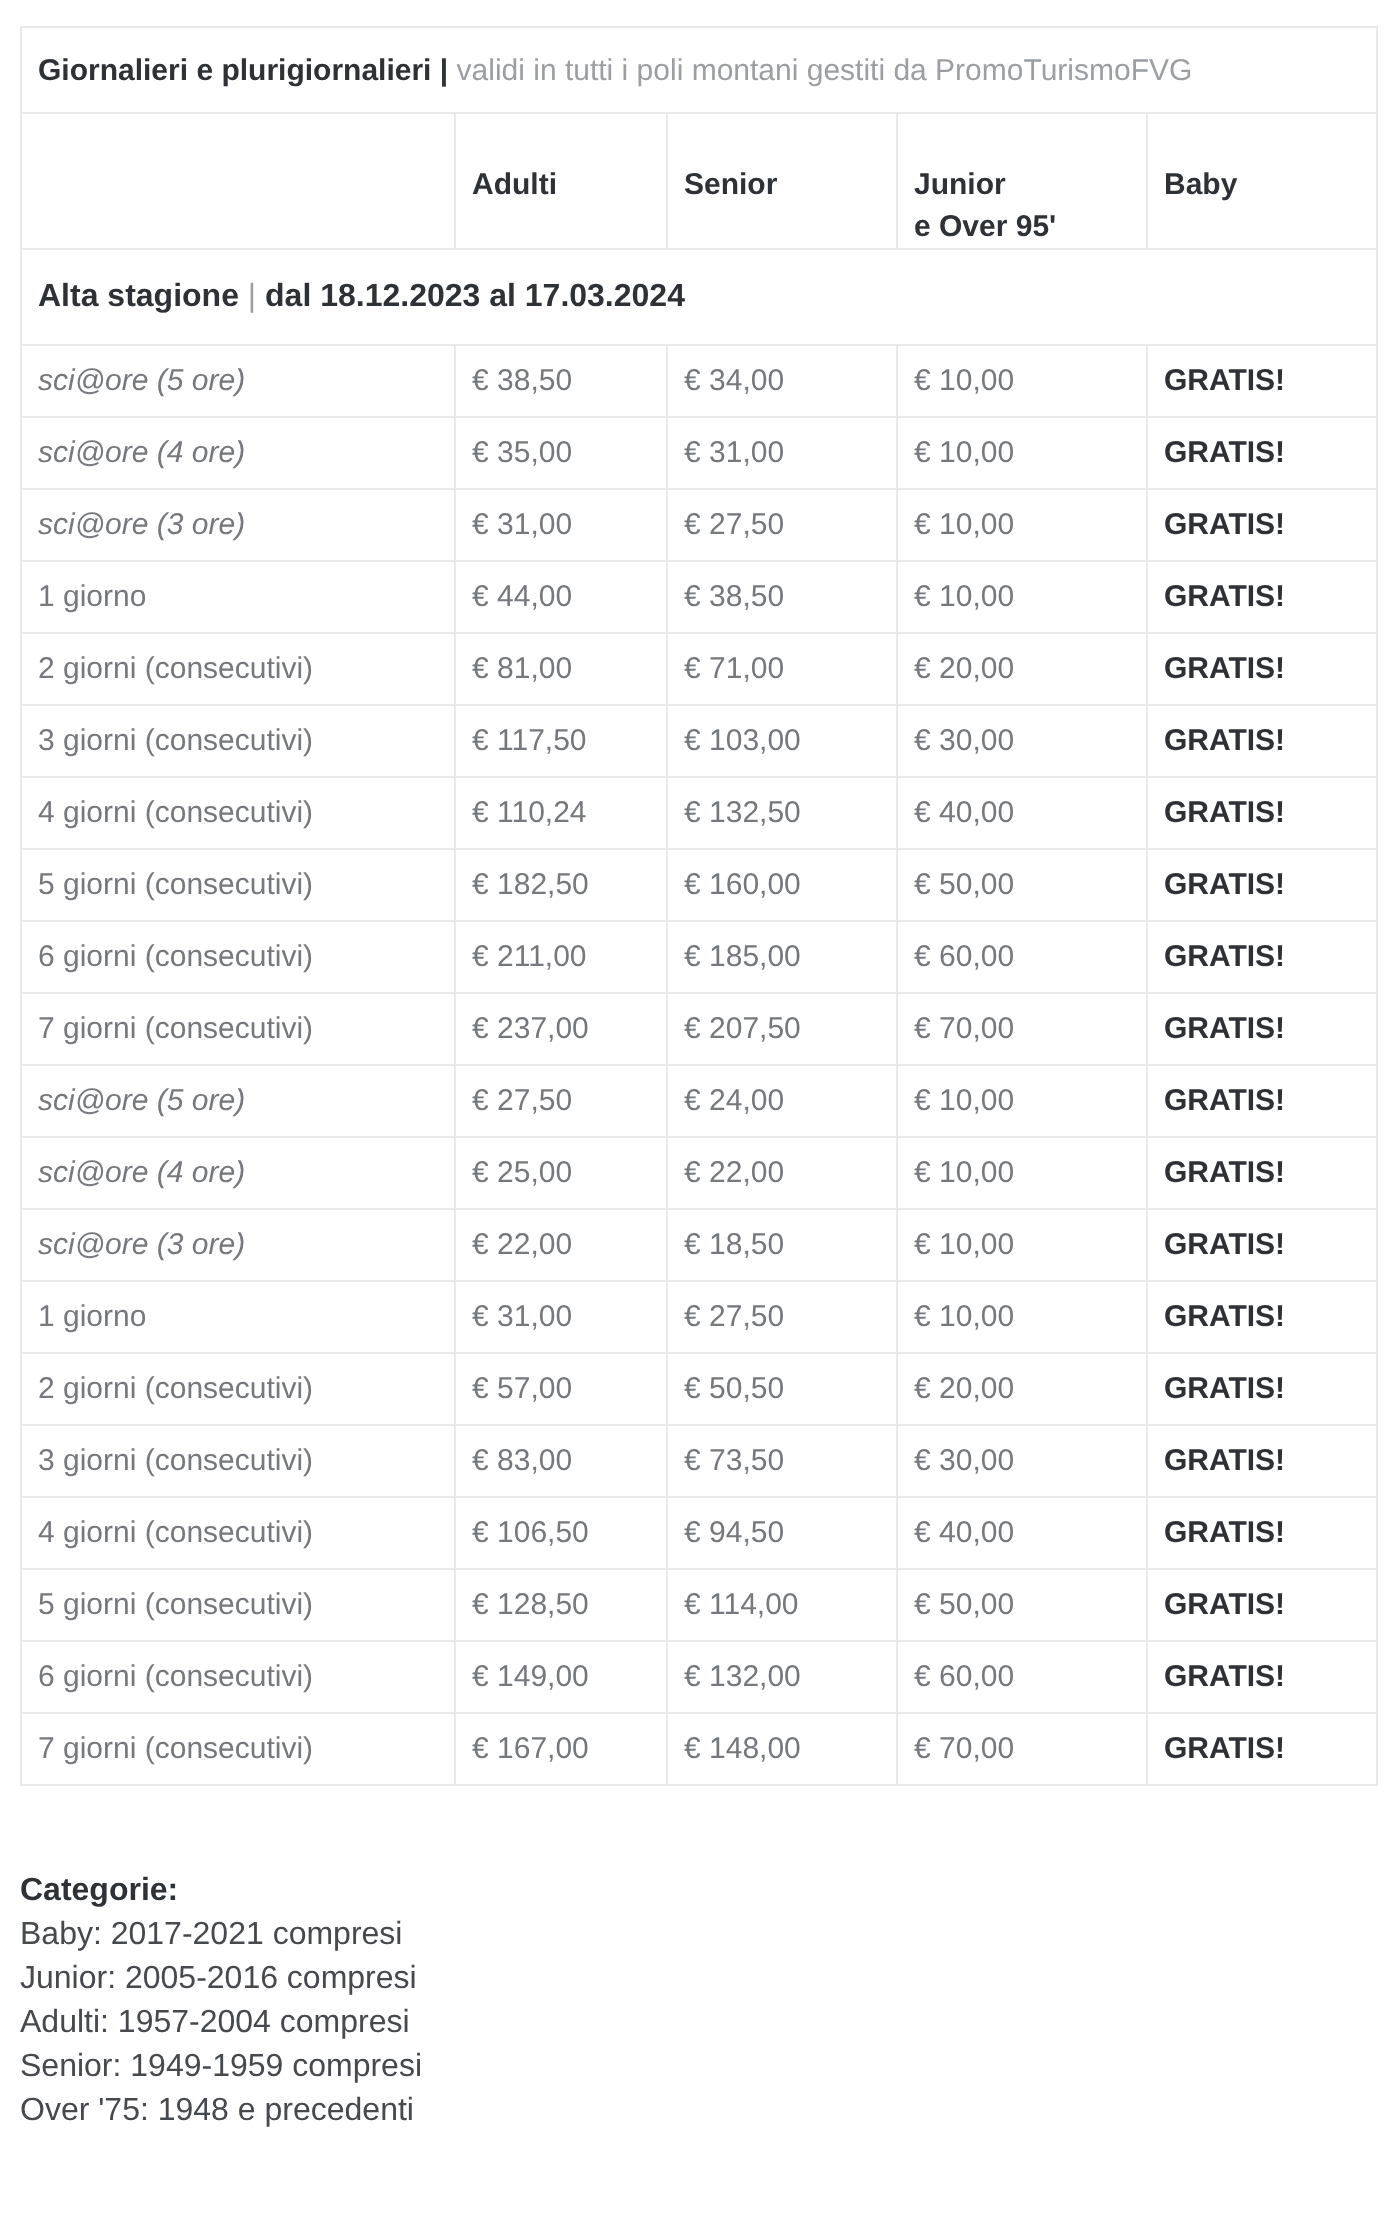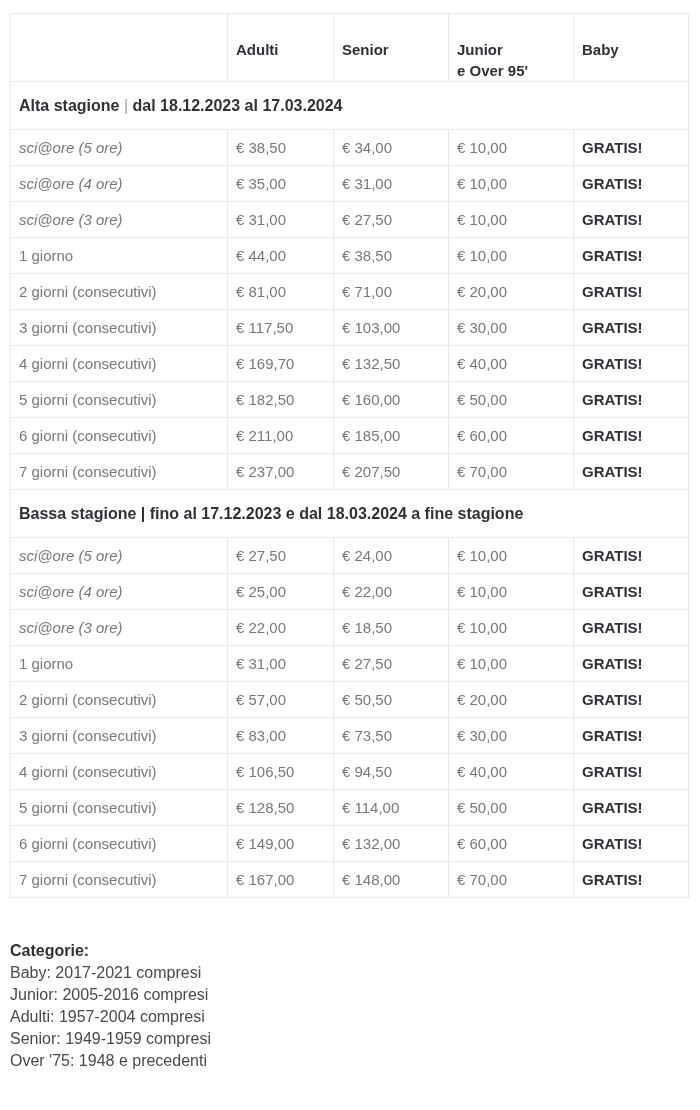--- a/index.html
+++ b/index.html
@@ -95,20 +95,27 @@
 
   <table class="price-table">
     <colgroup>
       <col style="width:217px">
       <col style="width:106px">
       <col style="width:115px">
       <col style="width:125px">
       <col style="width:115px">
     </colgroup>
     <thead>
+      <tr class="title-row">
+        <td colspan="5">
+          <span class="t-bold">Giornalieri e plurigiornalieri</span>
+          <span class="pipe-dark">|</span>
+          <span>validi in tutti i poli montani gestiti da PromoTurismoFVG</span>
+        </td>
+      </tr>
       <tr class="header-row">
         <th></th>
         <th>
           <span>Adulti</span>
         </th>
         <th>
           <span>Senior</span>
         </th>
         <th>
           <span style="display:block">Junior</span>
@@ -161,21 +168,21 @@
         </tr>
         <tr class="price-row">
           <td class="label-cell">3 giorni (consecutivi)</td>
           <td class="price-cell">€ 117,50</td>
           <td class="price-cell">€ 103,00</td>
           <td class="price-cell">€ 30,00</td>
           <td class="gratis-cell">GRATIS!</td>
         </tr>
         <tr class="price-row">
           <td class="label-cell">4 giorni (consecutivi)</td>
-          <td class="price-cell">€ 169,70</td>
+          <td class="price-cell">€ 110,24</td>
           <td class="price-cell">€ 132,50</td>
           <td class="price-cell">€ 40,00</td>
           <td class="gratis-cell">GRATIS!</td>
         </tr>
         <tr class="price-row">
           <td class="label-cell">5 giorni (consecutivi)</td>
           <td class="price-cell">€ 182,50</td>
           <td class="price-cell">€ 160,00</td>
           <td class="price-cell">€ 50,00</td>
           <td class="gratis-cell">GRATIS!</td>
@@ -186,23 +193,20 @@
           <td class="price-cell">€ 185,00</td>
           <td class="price-cell">€ 60,00</td>
           <td class="gratis-cell">GRATIS!</td>
         </tr>
         <tr class="price-row">
           <td class="label-cell">7 giorni (consecutivi)</td>
           <td class="price-cell">€ 237,00</td>
           <td class="price-cell">€ 207,50</td>
           <td class="price-cell">€ 70,00</td>
           <td class="gratis-cell">GRATIS!</td>
-        </tr>
-        <tr class="season-row">
-          <td colspan="5"><span class="season-name">Bassa stagione</span><span class="pipe-dark"> | </span><span class="season-dates">fino al 17.12.2023 e dal 18.03.2024 a fine stagione</span></td>
         </tr>
         <tr class="price-row">
           <td class="label-cell italic">sci@ore (5 ore)</td>
           <td class="price-cell">€ 27,50</td>
           <td class="price-cell">€ 24,00</td>
           <td class="price-cell">€ 10,00</td>
           <td class="gratis-cell">GRATIS!</td>
         </tr>
         <tr class="price-row">
           <td class="label-cell italic">sci@ore (4 ore)</td>

